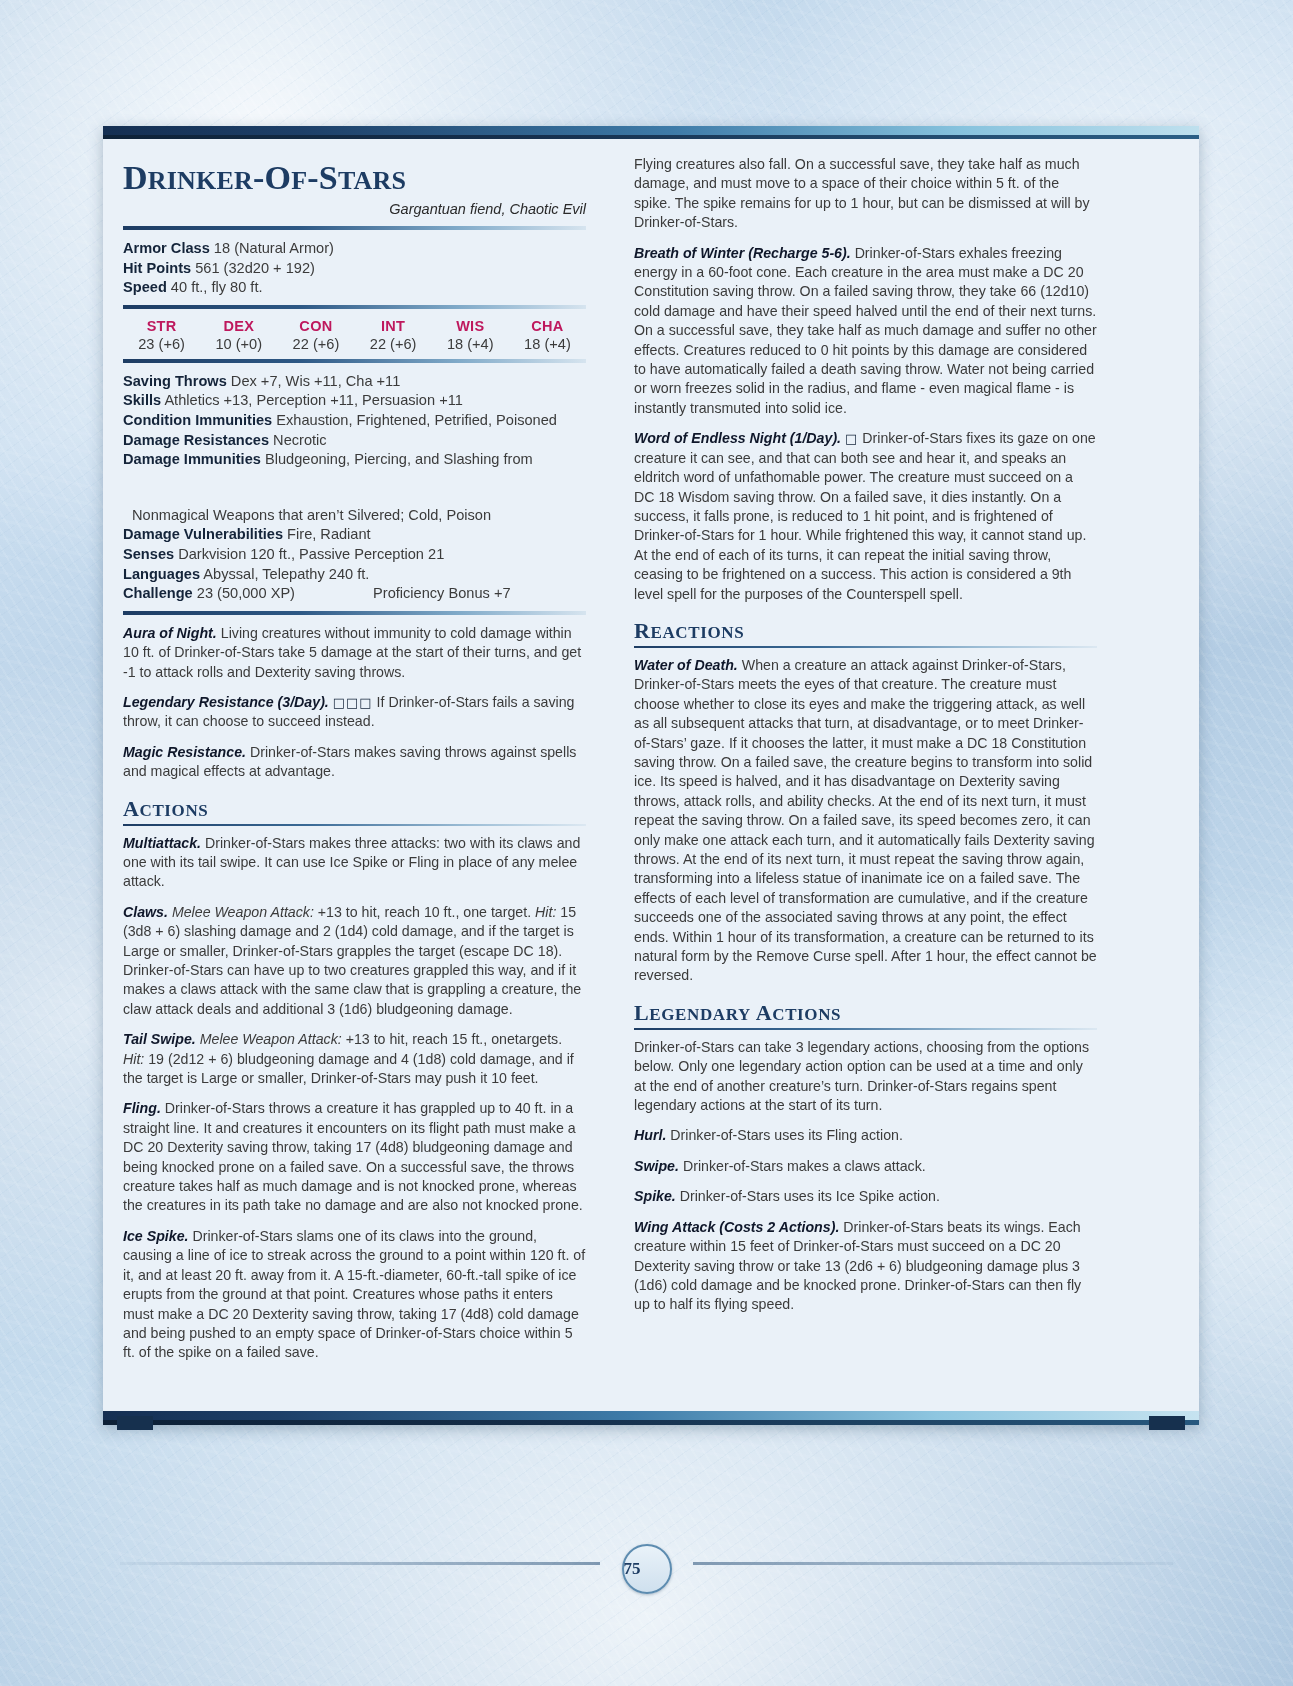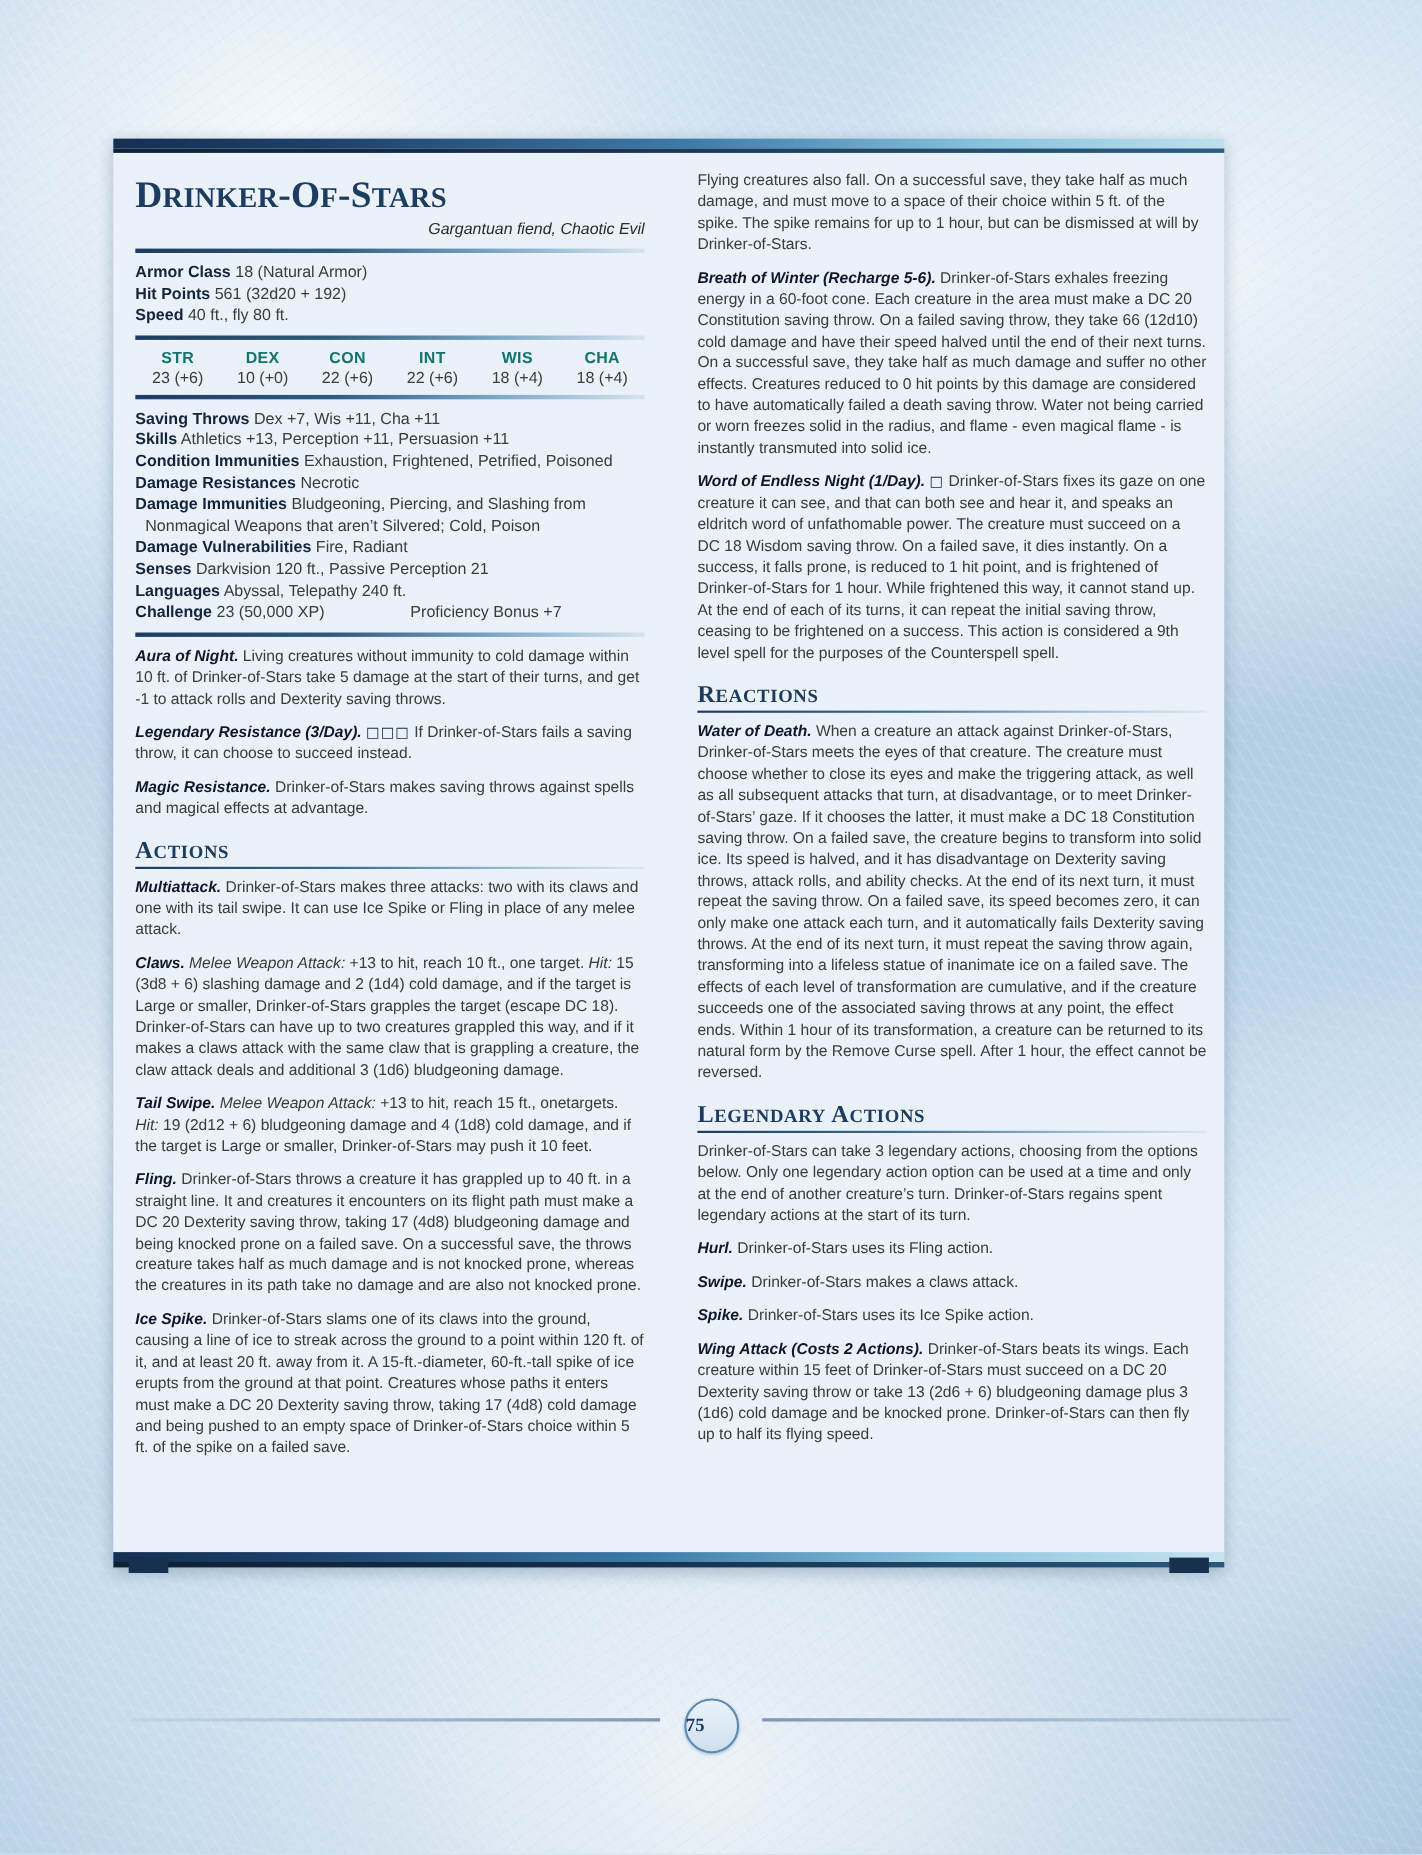--- a/index.html
+++ b/index.html
@@ -36,21 +36,21 @@
       repeating-linear-gradient(-36deg, rgba(150,185,215,0.1) 0px, rgba(150,185,215,0.1) 1px, rgba(255,255,255,0) 1px, rgba(255,255,255,0) 13px),
       repeating-linear-gradient(12deg, rgba(255,255,255,0.07) 0px, rgba(255,255,255,0.07) 3px, rgba(255,255,255,0) 3px, rgba(255,255,255,0) 17px);
     opacity: 0.85;
   }
 
   
   #statblock {
     position: absolute;
     left: 103px;
     top: 126px;
-    width: 1010px;
+    width: 1096px;
     height: 1299px;
     background: #eaf1f8;
     box-shadow: 0 4px 14px rgba(40,70,100,0.32);
   }
   .bar-top {
     position: absolute;
     left: 0; top: 0;
     width: 100%;
     height: 9px;
     background: linear-gradient(90deg, #152f52 0%, #1d3f68 18%, #3e7ba8 52%, #86c2dd 78%, #bfe0ee 100%);
@@ -133,36 +133,36 @@
 
   .attr-line {
     font-size: 14.6px;
     line-height: 19.6px;
     color: #3b3b3b;
   }
   .attr-line b {
     color: #14243a;
     font-weight: bold;
   }
-  .attr-line .indent { padding-left: 9px; display:block; }
+  .attr-line .indent { padding-left: 9px; display:block;margin-top:36px; }
   .prof-bonus { display: inline-block; margin-left: 74px; }
 
   
   .abilities {
     display: flex;
     margin: 4px 0 2px 0;
     text-align: center;
   }
   .abil {
     flex: 1;
   }
   .abil-name {
     font-weight: bold;
     font-size: 14.5px;
-    color: #0f766e;
+    color: #be185d;
     letter-spacing: 0.3px;
   }
   .abil-val {
     font-size: 14.6px;
     color: #3b3b3b;
     margin-top: 2px;
   }
 
   
   .para {

